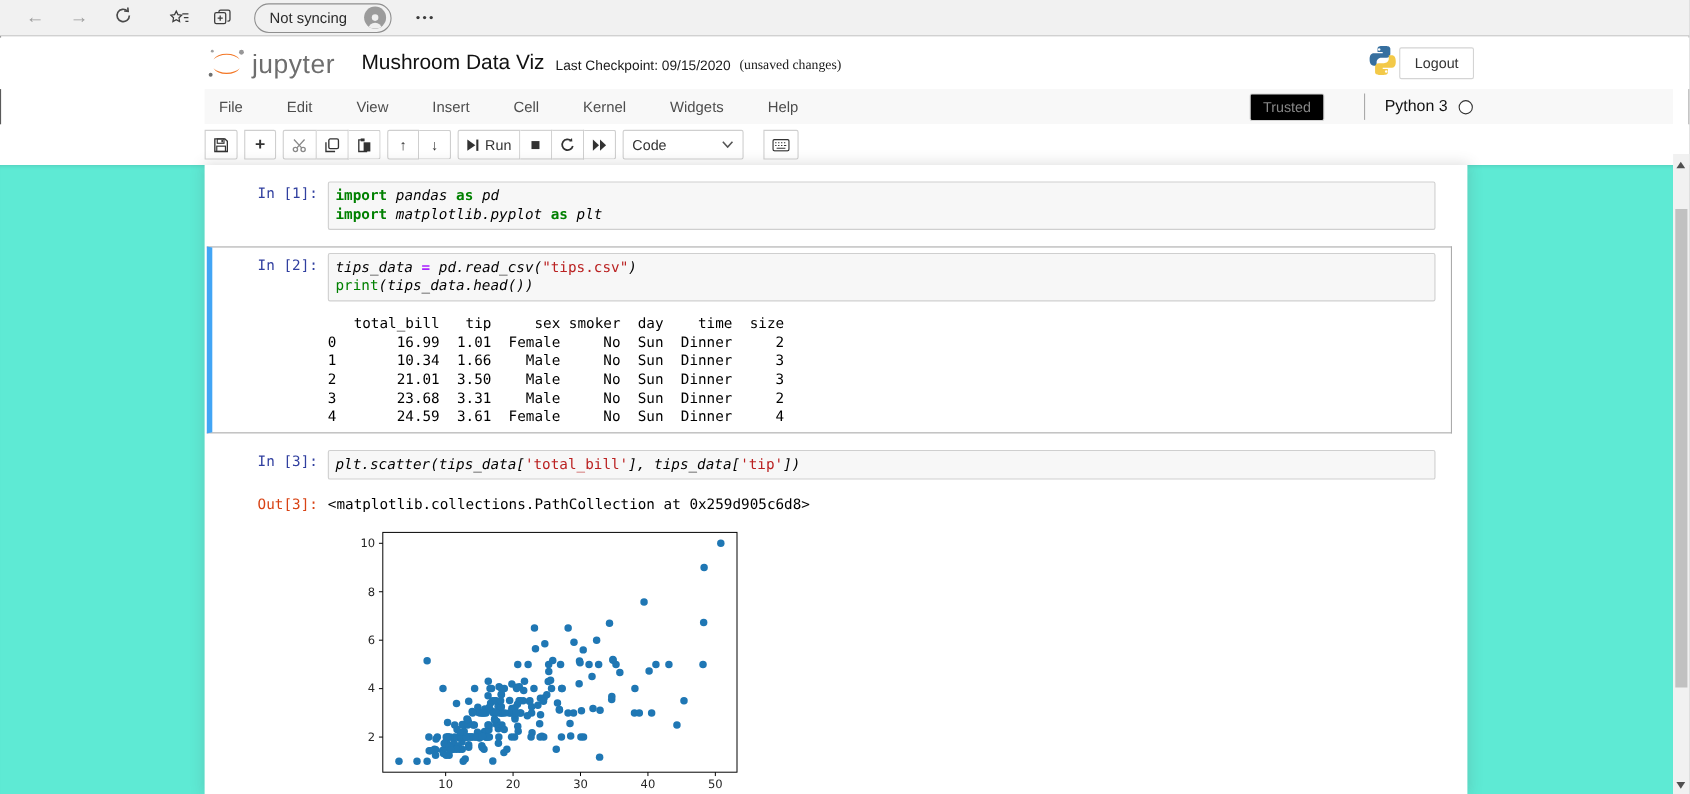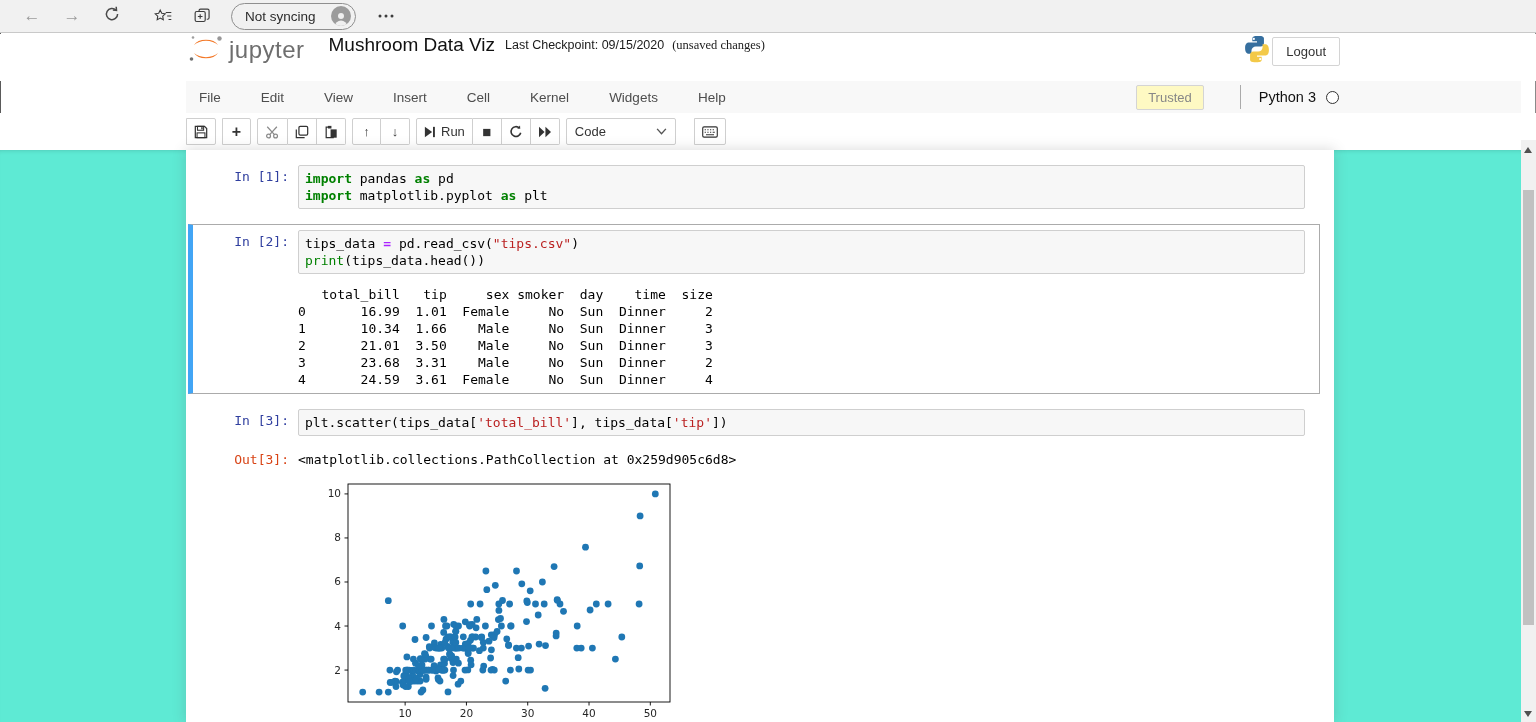--- a/index.html
+++ b/index.html
@@ -23,36 +23,36 @@
   .url-star { color:#4a4a4a; margin-left:8px; display:flex; }
   .chrome-ic { margin-left:22px; color:#3c3c3c; display:flex; align-items:center; }
   .profile-pill { margin-left:20px; display:flex; align-items:center; gap:15px;
     border:1px solid #8f8f8f; border-radius:15px; padding:2px 4px 2px 13px; height:27px; }
   .profile-pill span { font-size:13.5px; color:#2b2b2b; }
   .avatar { width:20px; height:20px; border-radius:50%; background:#9b9b9b;
     display:flex; align-items:flex-end; justify-content:center; overflow:hidden; }
 
   
   .jp-header { position:absolute; left:0; top:34px; width:1536px; height:47px; background:#fff;
-    display:flex; align-items:flex-start; padding-left:186px; }
+    display:flex; align-items:center; padding-left:186px; }
   .jp-logo { display:flex; align-items:flex-end; }
   .jp-logo-word { font-size:24px; color:#6e6e6e; margin-left:3px; letter-spacing:0.5px; }
   .nb-title { font-size:19px; color:#111; margin-left:24px; }
   .nb-checkpoint { font-size:12.5px; color:#1a1a1a; margin-left:10px; margin-top:4px; }
   .nb-unsaved { font-size:12.5px; color:#1a1a1a; margin-left:8px; margin-top:4px;font-family:Liberation Serif, serif; }
   .jp-header-right { margin-left:auto; display:flex; align-items:center; padding-right:196px; gap:0; }
   .logout-btn { font-size:13px; color:#333; background:#fff; border:1px solid #d4d4d4;
     border-radius:2px; padding:6px 13px; cursor:pointer; }
 
   
   .menu-bar { position:absolute; left:186px; top:81px; width:1335px; height:32px;
     background:#f8f8f8; display:flex; align-items:center; }
   .menu-item { font-size:13.5px; color:#4d4d4d; padding:0 13px; margin-right:14px; cursor:pointer; }
   .menu-right { margin-left:auto; display:flex; align-items:center; padding-right:182px; }
-  .trusted-badge { font-size:13px; color:#878787; border:1px solid #d4d4d4; background:#fef9c3;
+  .trusted-badge { font-size:13px; color:#878787; border:1px solid #d4d4d4; background:#000000;
     padding:4px 11px; border-radius:2px; }
   .menu-div { width:1px; height:24px; background:#aaa; margin:0 18px 0 36px; }
   .kernel-name { font-size:14.5px; color:#111; }
   .kernel-ind { width:13px; height:13px; border:1.6px solid #333; border-radius:50%;
     background:#fff; margin-left:10px; }
 
   
   .toolbar { position:absolute; left:0; top:113px; width:1536px; height:37px; background:#fff; }
   .toolbar-inner { position:absolute; left:186px; top:5px; display:flex; align-items:flex-start; }
   .btn-group { display:flex; margin-right:6px; }
@@ -84,21 +84,21 @@
   .prompt.in { color:#303f9f; }
   .prompt.out { color:#d84315; }
   .input-box { flex:1; background:#f7f7f7; border:1px solid #cfcfcf; border-radius:2px;
     padding:4px 6px; margin-right:9px; }
   pre.code, pre.plain { font-family:"DejaVu Sans Mono", monospace; font-size:13px;
     line-height:17px; color:#000; }
   .tk-kw { color:#008000; font-weight:bold; }
   .tk-b  { color:#008000; }
   .tk-s  { color:#ba2121; }
   .tk-o  { color:#aa22ff; font-weight:bold; }
-  .tk-p  { color:#000; }
+  .tk-p  { color:#000;font-style:italic; }
   .output-row { display:flex; margin-top:12px; }
   .outtext-row { display:flex; margin:7px 14px 4px 2px; padding:0 5px 0 10px; }
   .outtext-row .prompt { padding-top:1px; }
   .plot-output { margin:6px 0 0 132px; }
 
   
   .v-scrollbar { position:absolute; right:0; top:140px; width:15px; height:582px; background:#f1f1f1; }
   .sb-arrow-up { position:absolute; top:7px; left:3px; width:0; height:0;
     border-left:4.5px solid transparent; border-right:4.5px solid transparent;
     border-bottom:6px solid #505050; }

